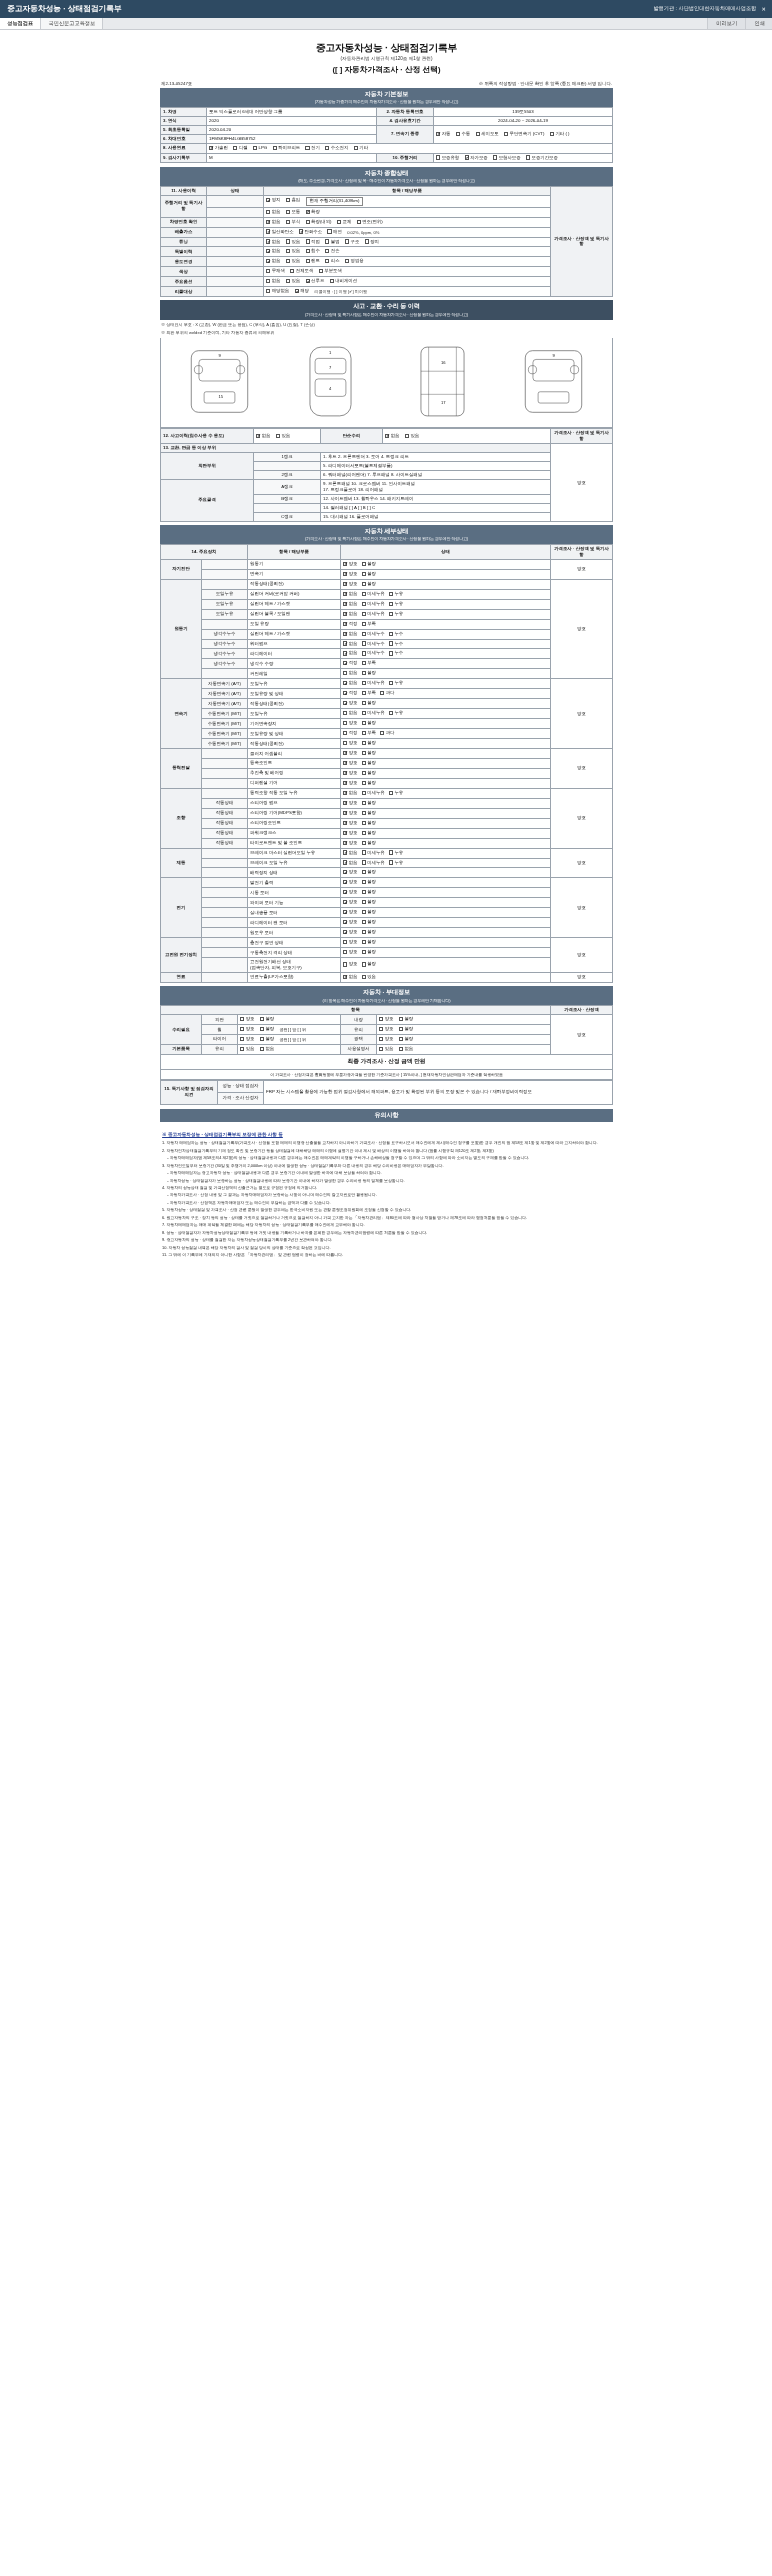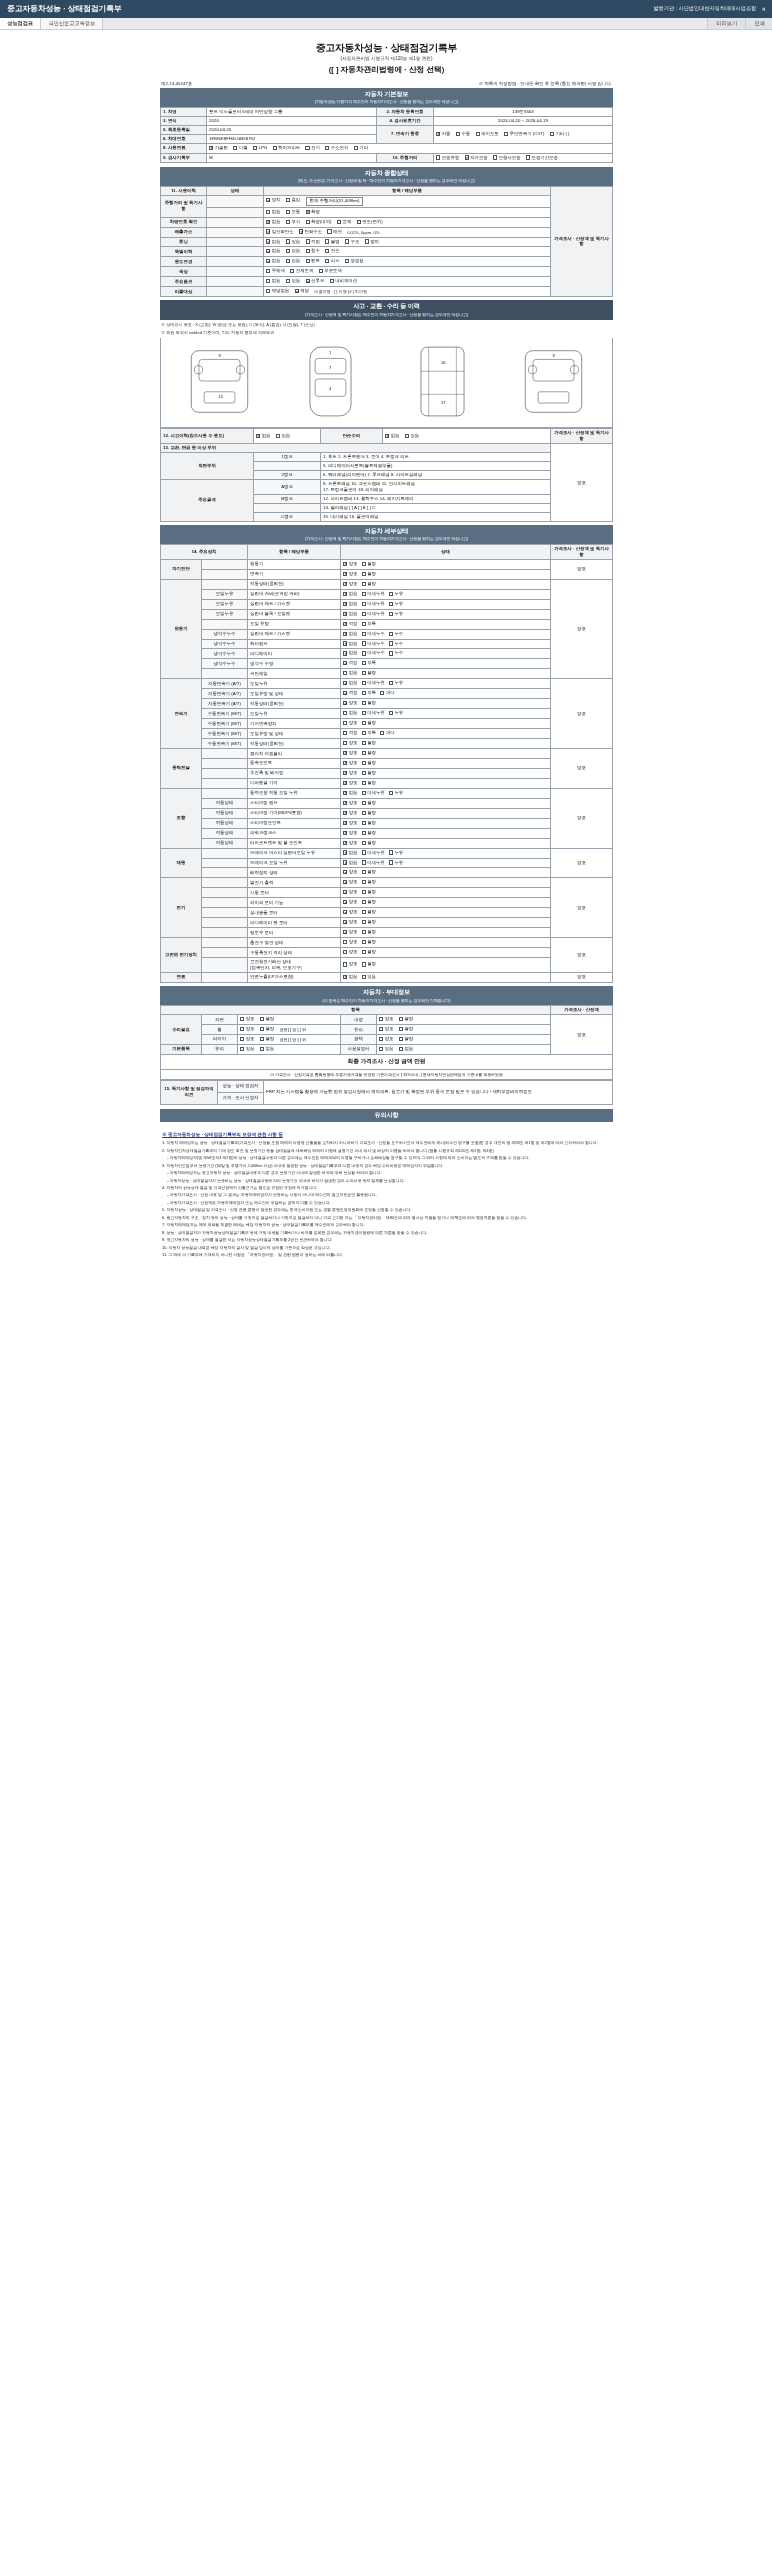--- a/index.html
+++ b/index.html
@@ -92,21 +92,21 @@
   <div class="spacer"></div>
   <div class="btn">미리보기</div>
   <div class="btn">인쇄</div>
 </div>
 
 <div class="page">
 <div class="sheet">
 
   <div class="doc-title">중고자동차성능 · 상태점검기록부</div>
   <div class="doc-sub">(자동차관리법 시행규칙 제120조 제1항 관련)</div>
-  <div class="doc-title2">([    ] 자동차관리법령에 · 산정 선택)</div>
+  <div class="doc-title2">([    ] 자동차가격조사 · 산정 선택)</div>
   <div class="doc-meta">
     <span>제2-13-05247호</span>
     <span>※ 뒤쪽의 작성방법 · 안내문 확인 후 앞쪽 (중요 체크란) 서명 입니다.</span>
   </div>
 
   <div class="band">
     <span>자동차 기본정보</span>
     <span class="sm">(자동차성능 가중가격 매수인이 자동차가격조사 · 산정을 원하는 경우에만 작성나고)</span>
   </div>
   <table class="t">

